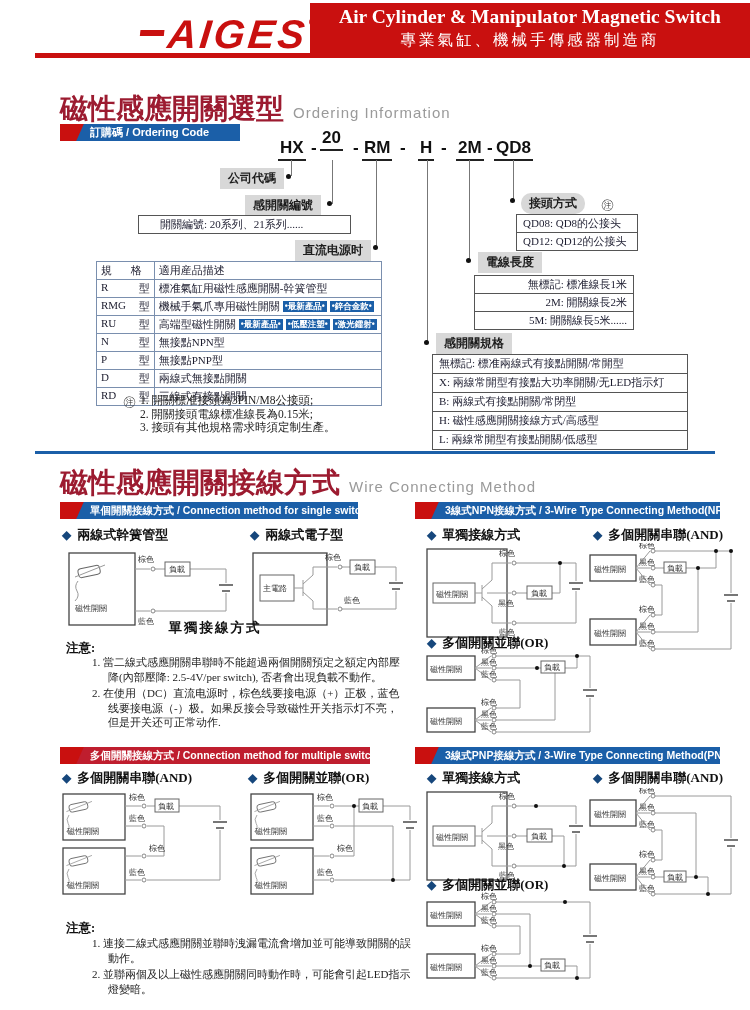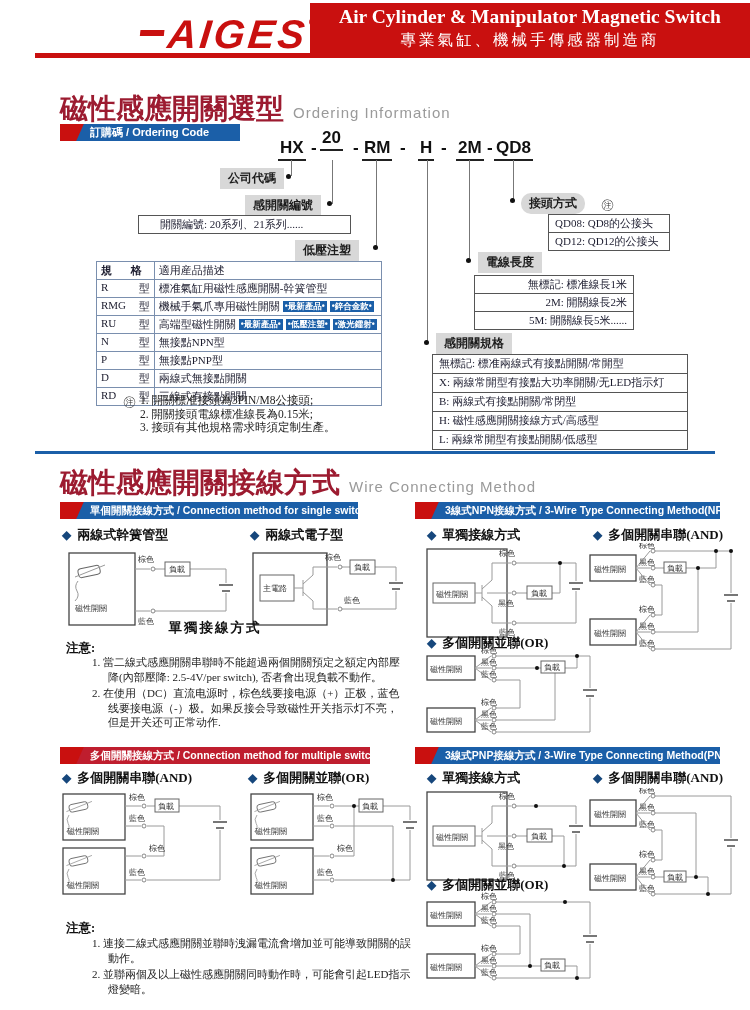--- a/index.html
+++ b/index.html
@@ -112,25 +112,25 @@
   <div class="vline" style="left:427px;top:160px;height:182px;"></div>
   <div class="dot" style="left:424px;top:340px;"></div>
   <div class="vline" style="left:469px;top:160px;height:100px;"></div>
   <div class="dot" style="left:466px;top:258px;"></div>
   <div class="vline" style="left:513px;top:160px;height:40px;"></div>
   <div class="dot" style="left:510px;top:198px;"></div>
 
   <div class="co" style="left:220px;top:168px;">公司代碼</div>
   <div class="co" style="left:245px;top:195px;">感開關編號</div>
   <div class="abs opt" style="left:138px;top:216px;width:184px;padding-left:21px;">開關編號: 20系列、21系列......</div>
-  <div class="co" style="left:295px;top:240px;">低壓注塑</div>
+  <div class="co" style="left:295px;top:240px;">直流电源时</div>
 
   <div class="co" style="left:521px;top:193px;border-radius:10px;"><span>接頭方式</span></div>
   <span class="abs nmark" style="left:601px;top:196px;">㊟</span>
-  <div class="abs" style="left:516px;top:215px;width:122px;margin-left:32px;">
+  <div class="abs" style="left:516px;top:215px;width:122px;">
     <div class="opt">QD08: QD8的公接头</div>
     <div class="opt">QD12: QD12的公接头</div>
   </div>
   <div class="co" style="left:478px;top:252px;">電線長度</div>
   <div class="abs" style="left:474px;top:276px;width:160px;text-align:right;">
     <div class="opt">無標記: 標准線長1米</div>
     <div class="opt">2M: 開關線長2米</div>
     <div class="opt">5M: 開關線長5米......</div>
   </div>
   <div class="co" style="left:436px;top:333px;">感開關規格</div>
@@ -138,21 +138,21 @@
     <div class="opt" style="height:16px;line-height:15px;">無標記: 標准兩線式有接點開關/常開型</div>
     <div class="opt" style="height:16px;line-height:15px;">X: 兩線常開型有接點大功率開關/无LED指示灯</div>
     <div class="opt" style="height:16px;line-height:15px;">B: 兩線式有接點開關/常閉型</div>
     <div class="opt" style="height:16px;line-height:15px;">H: 磁性感應開關接線方式/高感型</div>
     <div class="opt" style="height:16px;line-height:15px;">L: 兩線常開型有接點開關/低感型</div>
   </div>
 
   <table class="spec">
     <tbody>
         <tr>
-      <td class="c1" style="text-align:left;letter-spacing:8px;font-weight:bold;">規 格</td>
+      <td class="c1" style="text-align:left;letter-spacing:8px;">規 格</td>
       <td>適用産品描述</td>
     </tr>
     <tr>
       <td class="c1">
             <span class="in">
               <span>R</span>
               <span>型</span>
             </span>
           </td>
       <td>標准氣缸用磁性感應開關-幹簧管型</td>

